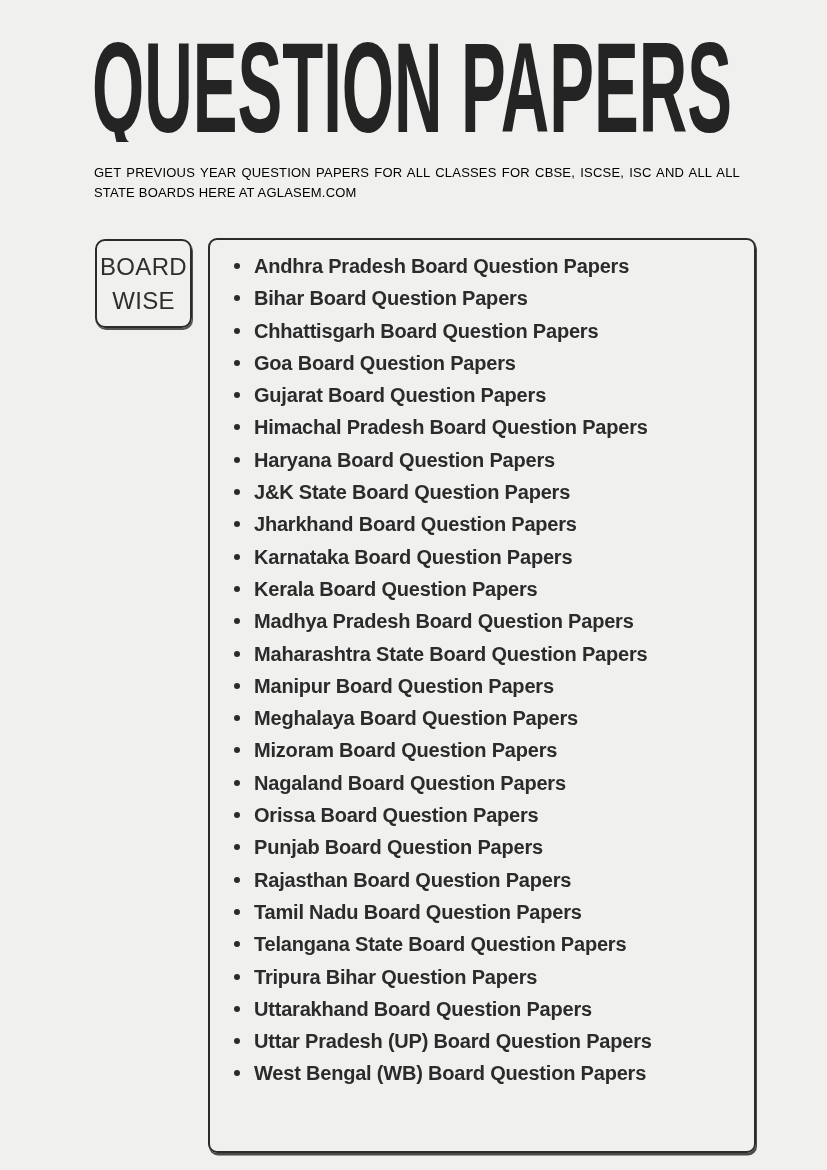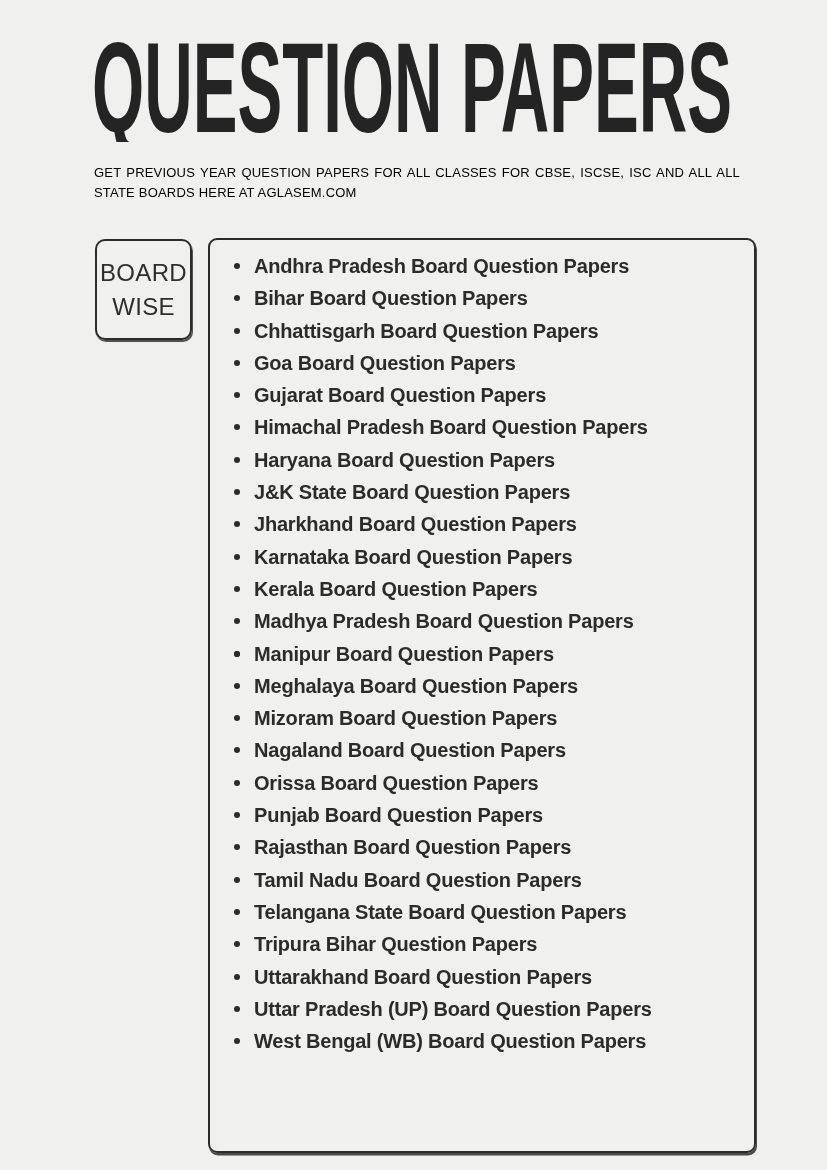--- a/index.html
+++ b/index.html
@@ -18,21 +18,21 @@
 
   .subtitle {
     position:absolute; left:94px; top:163px; width:646px;
     color:#000000; font-size:13px; font-weight:500;
     letter-spacing:0.2px; line-height:20px;
   }
   .subtitle .sub1 { text-align:justify; text-align-last:justify; }
   .subtitle .sub2 { text-align:left; }
 
   .boardwise {
-    position:absolute; left:95px; top:239px; width:97px; height:101px;
+    position:absolute; left:95px; top:239px; width:97px; height:89px;
     box-sizing:border-box; border:2.5px solid #2b2b2b; border-radius:10px;
     box-shadow:1px 2px 0 rgba(43,43,43,0.8);
     display:flex; align-items:center; justify-content:center;
   }
   .boardwise-label {
     font-size:24px; line-height:34px; color:#2e2e2e;
     text-align:center; font-weight:500; letter-spacing:0.3px;
   }
 
   .listbox {
@@ -131,20 +131,21 @@
           <span class="item-label">Kerala Board Question Papers</span>
         </li>
 
         <li class="board-item">
           <span class="dot"></span>
           <span class="item-label">Madhya Pradesh Board Question Papers</span>
         </li>
 
         <li class="board-item">
           <span class="dot"></span>
+          <span class="item-label">Maharashtra State Board Question Papers</span>
         </li>
 
         <li class="board-item">
           <span class="dot"></span>
           <span class="item-label">Manipur Board Question Papers</span>
         </li>
 
         <li class="board-item">
           <span class="dot"></span>
           <span class="item-label">Meghalaya Board Question Papers</span>

